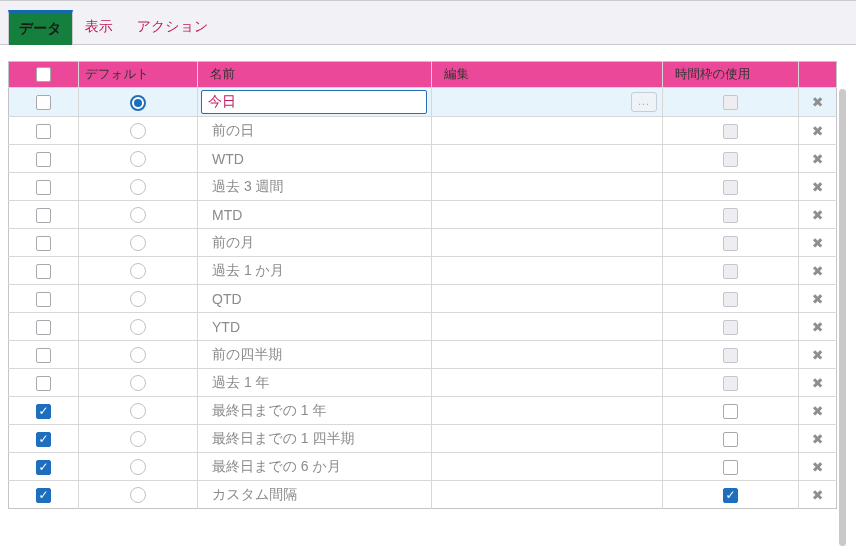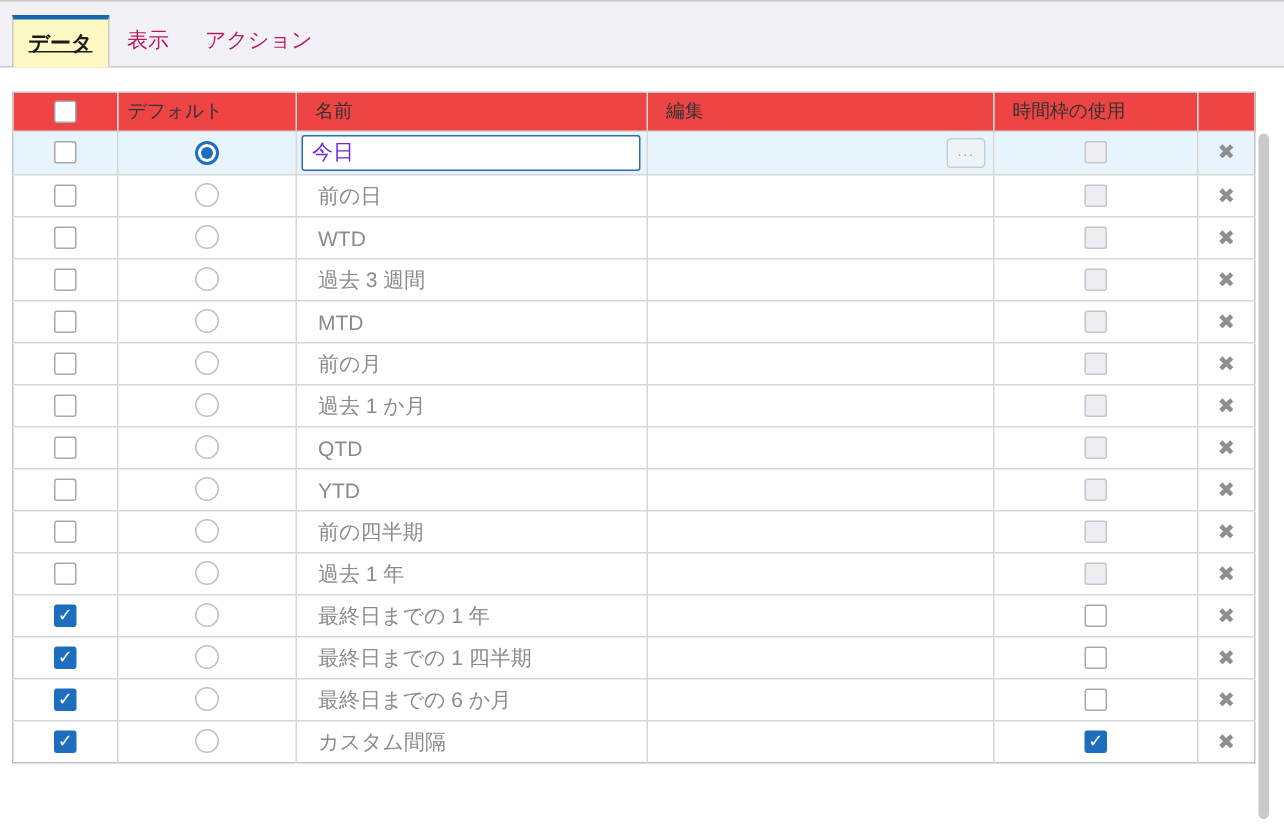--- a/index.html
+++ b/index.html
@@ -11,32 +11,32 @@
   html,body{width:856px;height:558px;overflow:hidden;background:#fff;
     font-family:"Liberation Sans","DejaVu Sans",sans-serif;}
   .page{position:relative;width:856px;height:558px;}
 
   
   .tabstrip{position:absolute;left:0;top:0;width:856px;height:45px;background:var(--strip-bg);
     border-top:1px solid var(--strip-border);border-bottom:1px solid var(--strip-border);
     display:flex;align-items:flex-end;padding-left:8px;}
   .tab{height:35px;display:flex;align-items:center;justify-content:center;
     font-size:14px;color:#be185d;cursor:default;padding:0 12px;position:relative;z-index:1;}
-  .tab.active{background:#fef9c3;border:1px solid var(--strip-border);border-bottom:none;
+  .tab.active{background:#15803d;border:1px solid var(--strip-border);border-bottom:none;
     border-top:3px solid var(--tab-accent);margin-bottom:-1px;color:#1a1a1a;font-weight:bold;
-    padding:0 10px;text-decoration:underline;}
+    padding:0 10px;}
 
   
   table{position:absolute;left:8px;top:61px;width:828px;border-collapse:collapse;
     border:1px solid var(--border-outer);table-layout:fixed;}
   th,td{border-right:1px solid var(--border-inner);border-bottom:1px solid var(--border-inner);
     padding:0;vertical-align:middle;}
   th:last-child,td:last-child{border-right:none;}
   tr:last-child td{border-bottom:none;}
-  th{height:26px;font-size:12.5px;font-weight:normal;color:#333;text-align:left;background:#ef4444;}
+  th{height:26px;font-size:12.5px;font-weight:normal;color:#333;text-align:left;background:#ec4899;}
   td{height:28px;background:#fff;}
   tr.sel td{background:var(--row-hl);}
   .th-pad{padding-left:12px;}
   .th-def{padding-left:6px;}
   .c-center{text-align:center;}
   .name-text{display:block;padding-left:14px;font-size:14px;color:var(--name-gray);
     white-space:nowrap;overflow:hidden;}
 
   
   .cb{display:inline-block;width:15px;height:15px;border-radius:2px;vertical-align:middle;
@@ -48,21 +48,21 @@
   .radio{display:inline-block;width:16px;height:16px;border-radius:50%;vertical-align:middle;
     border:1px solid #c1c1c1;background:#fff;position:relative;}
   .radio.sel{border:2px solid var(--accent);}
   .radio.sel::after{content:"";position:absolute;left:2px;top:2px;width:8px;height:8px;
     border-radius:50%;background:var(--accent);}
   .x-btn{display:inline-block;font-size:14px;font-weight:bold;color:var(--x-gray);
     line-height:14px;cursor:default;}
 
   .name-cell-wrap{position:relative;height:28px;display:flex;align-items:center;}
   .name-input{position:absolute;left:3px;top:2px;width:226px;height:24px;border:1px solid #2a6db4;
-    border-radius:2px;background:#fff;font-family:inherit;font-size:14px;color:#6d28d9;
+    border-radius:2px;background:#fff;font-family:inherit;font-size:14px;color:#be185d;
     padding:0 6px;outline:none;}
   .edit-cell-wrap{position:relative;height:28px;}
   .edit-btn{position:absolute;right:5px;top:4px;width:26px;height:20px;border:1px solid #c5cdd5;
     border-radius:3px;background:#eef3f8;color:#9aa5b0;font-size:10px;letter-spacing:1px;
     display:flex;align-items:center;justify-content:center;line-height:1;cursor:default;}
 
   
   .vscroll{position:absolute;left:839px;top:89px;width:7px;height:462px;}
   .vscroll .thumb{position:absolute;left:0;top:0;width:7px;height:457px;background:#c9c9c9;
     border-radius:4px;}

